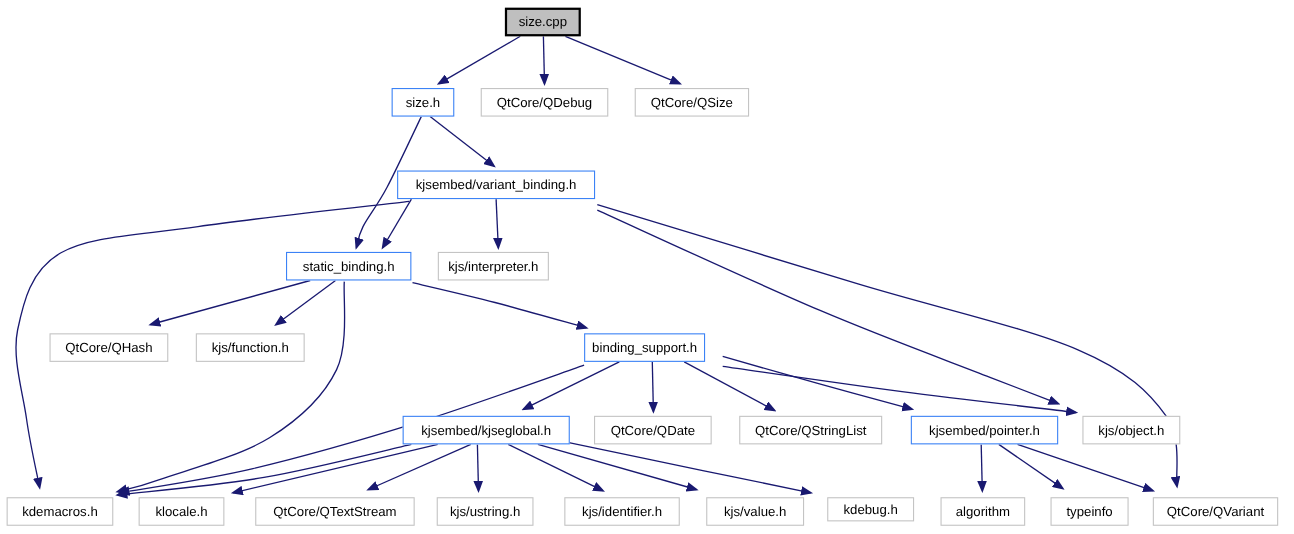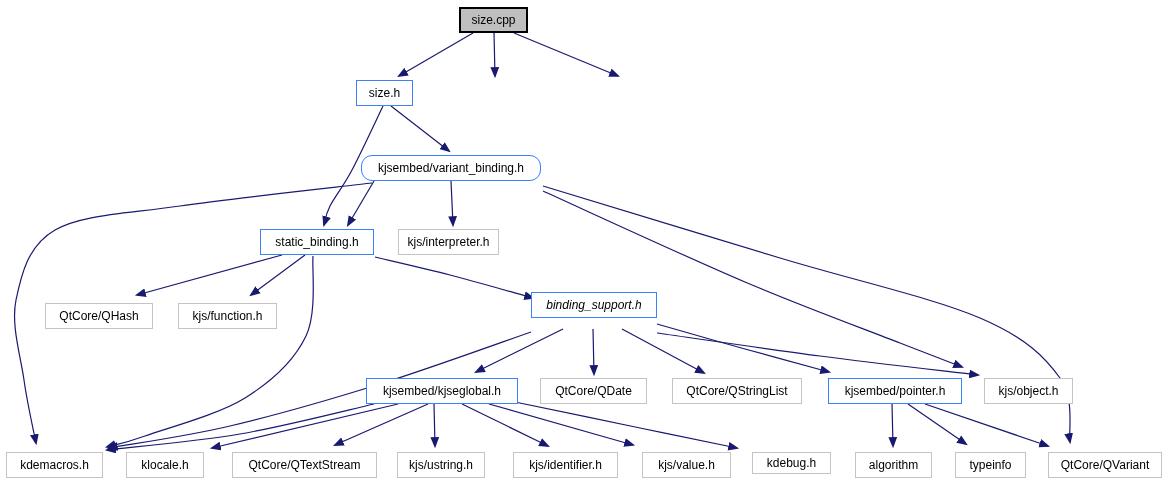--- a/index.html
+++ b/index.html
@@ -50,26 +50,28 @@
       <path d="M462,404 L548,446" fill="none" stroke="#191970" stroke-width="1.2" marker-end="url(#arrow)"></path>
       <path d="M489,404 L633,445" fill="none" stroke="#191970" stroke-width="1.2" marker-end="url(#arrow)"></path>
       <path d="M515,402 C535.8,406.3 603.0,420.3 640,428 C677.0,435.7 720.8,444.7 737,448" fill="none" stroke="#191970" stroke-width="1.2" marker-end="url(#arrow)"></path>
       <path d="M892,404 L893,446" fill="none" stroke="#191970" stroke-width="1.2" marker-end="url(#arrow)"></path>
       <path d="M908,404 L966,444" fill="none" stroke="#191970" stroke-width="1.2" marker-end="url(#arrow)"></path>
       <path d="M925,404 L1048,446" fill="none" stroke="#191970" stroke-width="1.2" marker-end="url(#arrow)"></path>
     </svg>
   <div id="node-layer" class="nodes-layer">
       <div class="node focus" style="left: 459px; top: 7px; width: 69px; height: 26px;">size.cpp</div>
       <div class="node internal" style="left: 356px; top: 80px; width: 57px; height: 26px;">size.h</div>
-      <div class="node internal" style="left: 361px; top: 155px; width: 180px; height: 26px; border-radius: 11px;">kjsembed/variant_binding.h</div>
+      <div class="node external" style="left: 437px; top: 80px; width: 116px; height: 26px;">QtCore/QDebug</div>
+      <div class="node external" style="left: 577px; top: 80px; width: 104px; height: 26px;">QtCore/QSize</div>
+      <div class="node internal" style="left: 361px; top: 155px; width: 180px; height: 26px;">kjsembed/variant_binding.h</div>
       <div class="node internal" style="left: 260px; top: 229px; width: 114px; height: 26px;">static_binding.h</div>
       <div class="node external" style="left: 398px; top: 229px; width: 101px; height: 26px;">kjs/interpreter.h</div>
       <div class="node external" style="left: 45px; top: 303px; width: 108px; height: 26px;">QtCore/QHash</div>
       <div class="node external" style="left: 178px; top: 303px; width: 99px; height: 26px;">kjs/function.h</div>
-      <div class="node internal" style="left: 531px; top: 292px; width: 126px; height: 26px; font-style: italic;">binding_support.h</div>
+      <div class="node internal" style="left: 531px; top: 303px; width: 110px; height: 26px;">binding_support.h</div>
       <div class="node internal" style="left: 366px; top: 378px; width: 152px; height: 26px;">kjsembed/kjseglobal.h</div>
       <div class="node external" style="left: 540px; top: 378px; width: 107px; height: 26px;">QtCore/QDate</div>
       <div class="node external" style="left: 672px; top: 378px; width: 130px; height: 26px;">QtCore/QStringList</div>
       <div class="node internal" style="left: 828px; top: 378px; width: 134px; height: 26px;">kjsembed/pointer.h</div>
       <div class="node external" style="left: 984px; top: 378px; width: 89px; height: 26px; text-align: right;">kjs/object.h</div>
       <div class="node external" style="left: 6px; top: 452px; width: 97px; height: 26px;">kdemacros.h</div>
       <div class="node external" style="left: 126px; top: 452px; width: 78px; height: 26px;">klocale.h</div>
       <div class="node external" style="left: 232px; top: 452px; width: 145px; height: 26px; text-align: center;">QtCore/QTextStream</div>
       <div class="node external" style="left: 397px; top: 452px; width: 88px; height: 26px;">kjs/ustring.h</div>
       <div class="node external" style="left: 513px; top: 452px; width: 105px; height: 26px;">kjs/identifier.h</div>

